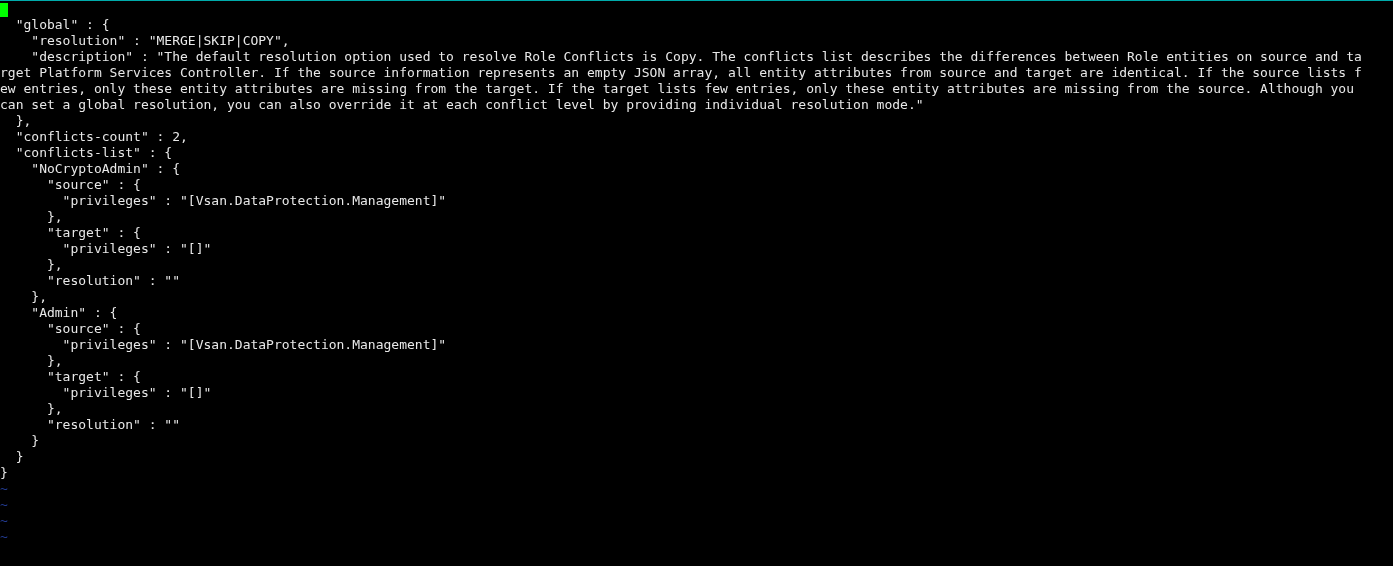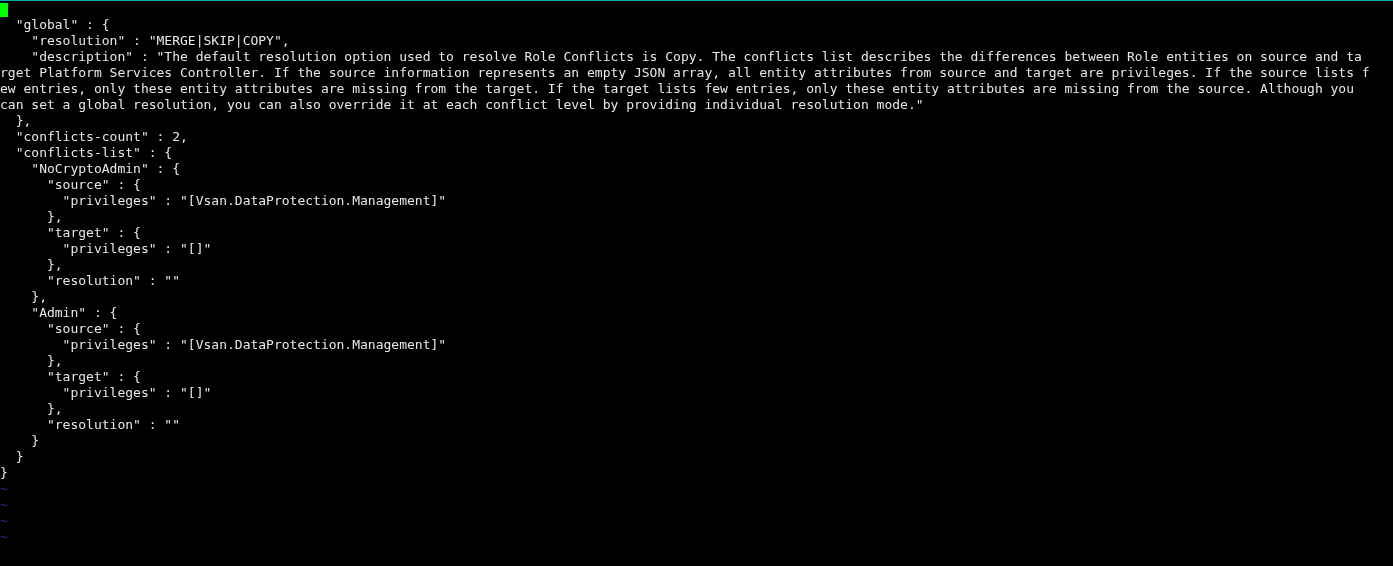--- a/index.html
+++ b/index.html
@@ -49,21 +49,21 @@
   }
 </style>
 </head>
 <body>
 
 <div class="terminal">
   <div class="content"><span class="cursor"></span><span></span>
 <span>  "global" : {</span>
 <span>    "resolution" : "MERGE|SKIP|COPY",</span>
 <span>    "description" : "The default resolution option used to resolve Role Conflicts is Copy. The conflicts list describes the differences between Role entities on source and ta</span>
-<span>rget Platform Services Controller. If the source information represents an empty JSON array, all entity attributes from source and target are privileges. If the source lists f</span>
+<span>rget Platform Services Controller. If the source information represents an empty JSON array, all entity attributes from source and target are identical. If the source lists f</span>
 <span>ew entries, only these entity attributes are missing from the target. If the target lists few entries, only these entity attributes are missing from the source. Although you </span>
 <span>can set a global resolution, you can also override it at each conflict level by providing individual resolution mode."</span>
 <span>  },</span>
 <span>  "conflicts-count" : 2,</span>
 <span>  "conflicts-list" : {</span>
 <span>    "NoCryptoAdmin" : {</span>
 <span>      "source" : {</span>
 <span>        "privileges" : "[Vsan.DataProtection.Management]"</span>
 <span>      },</span>
 <span>      "target" : {</span>

